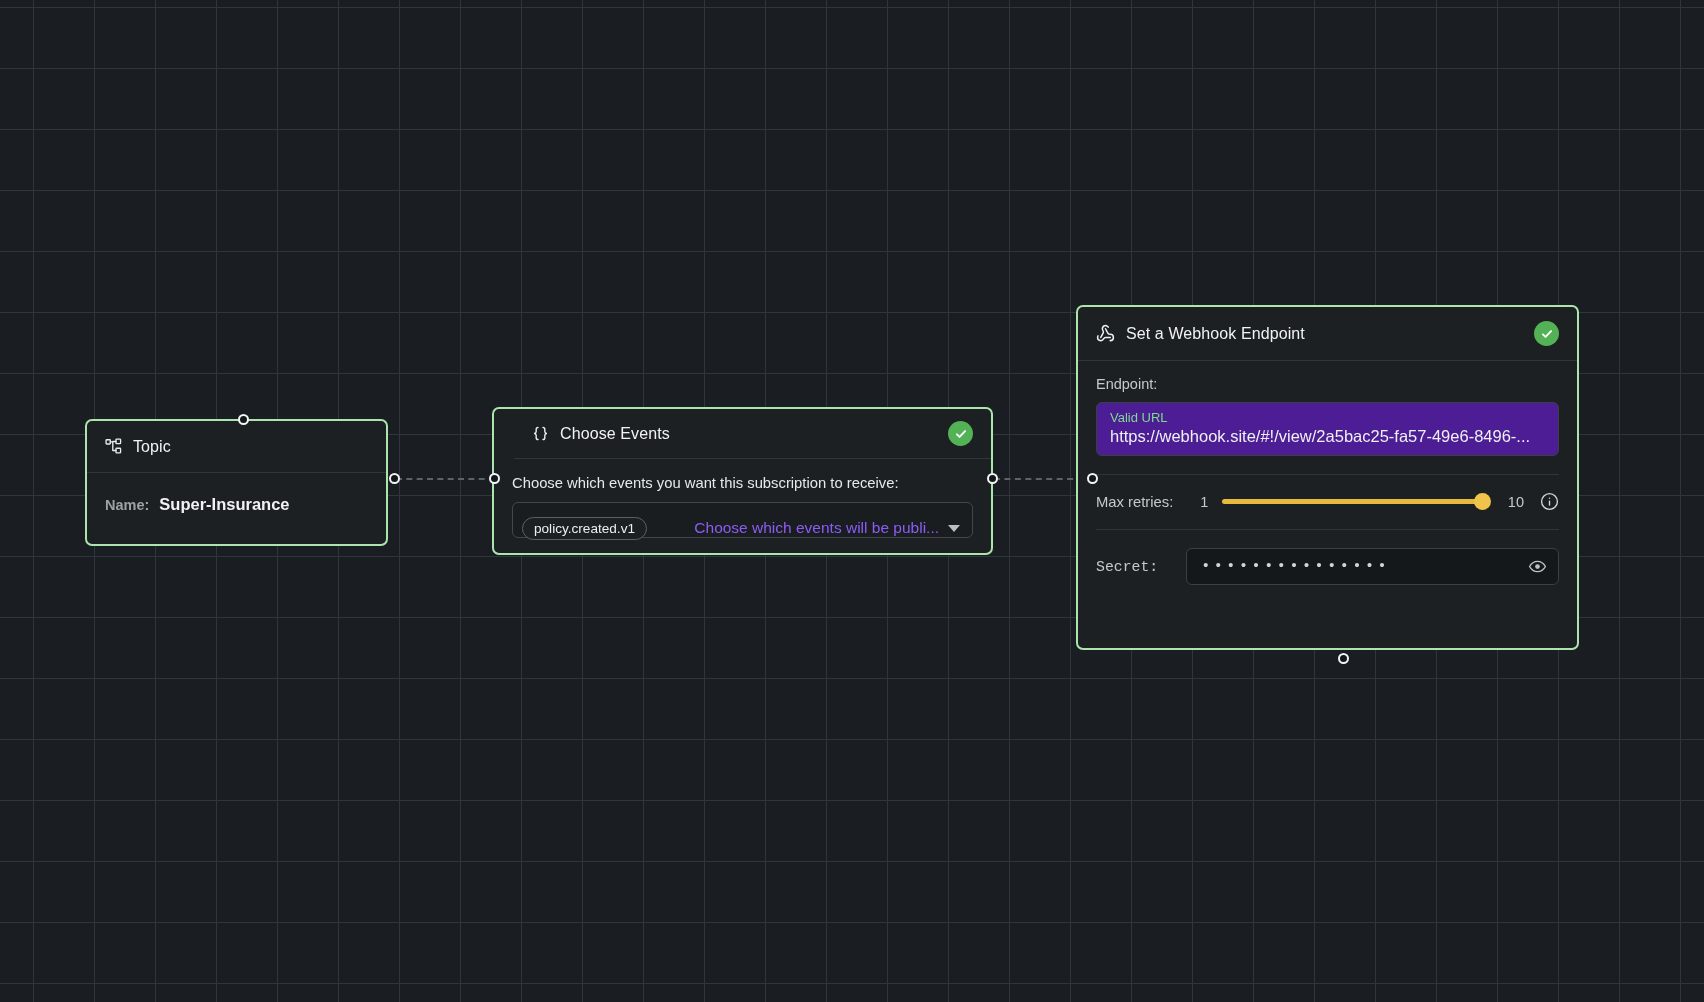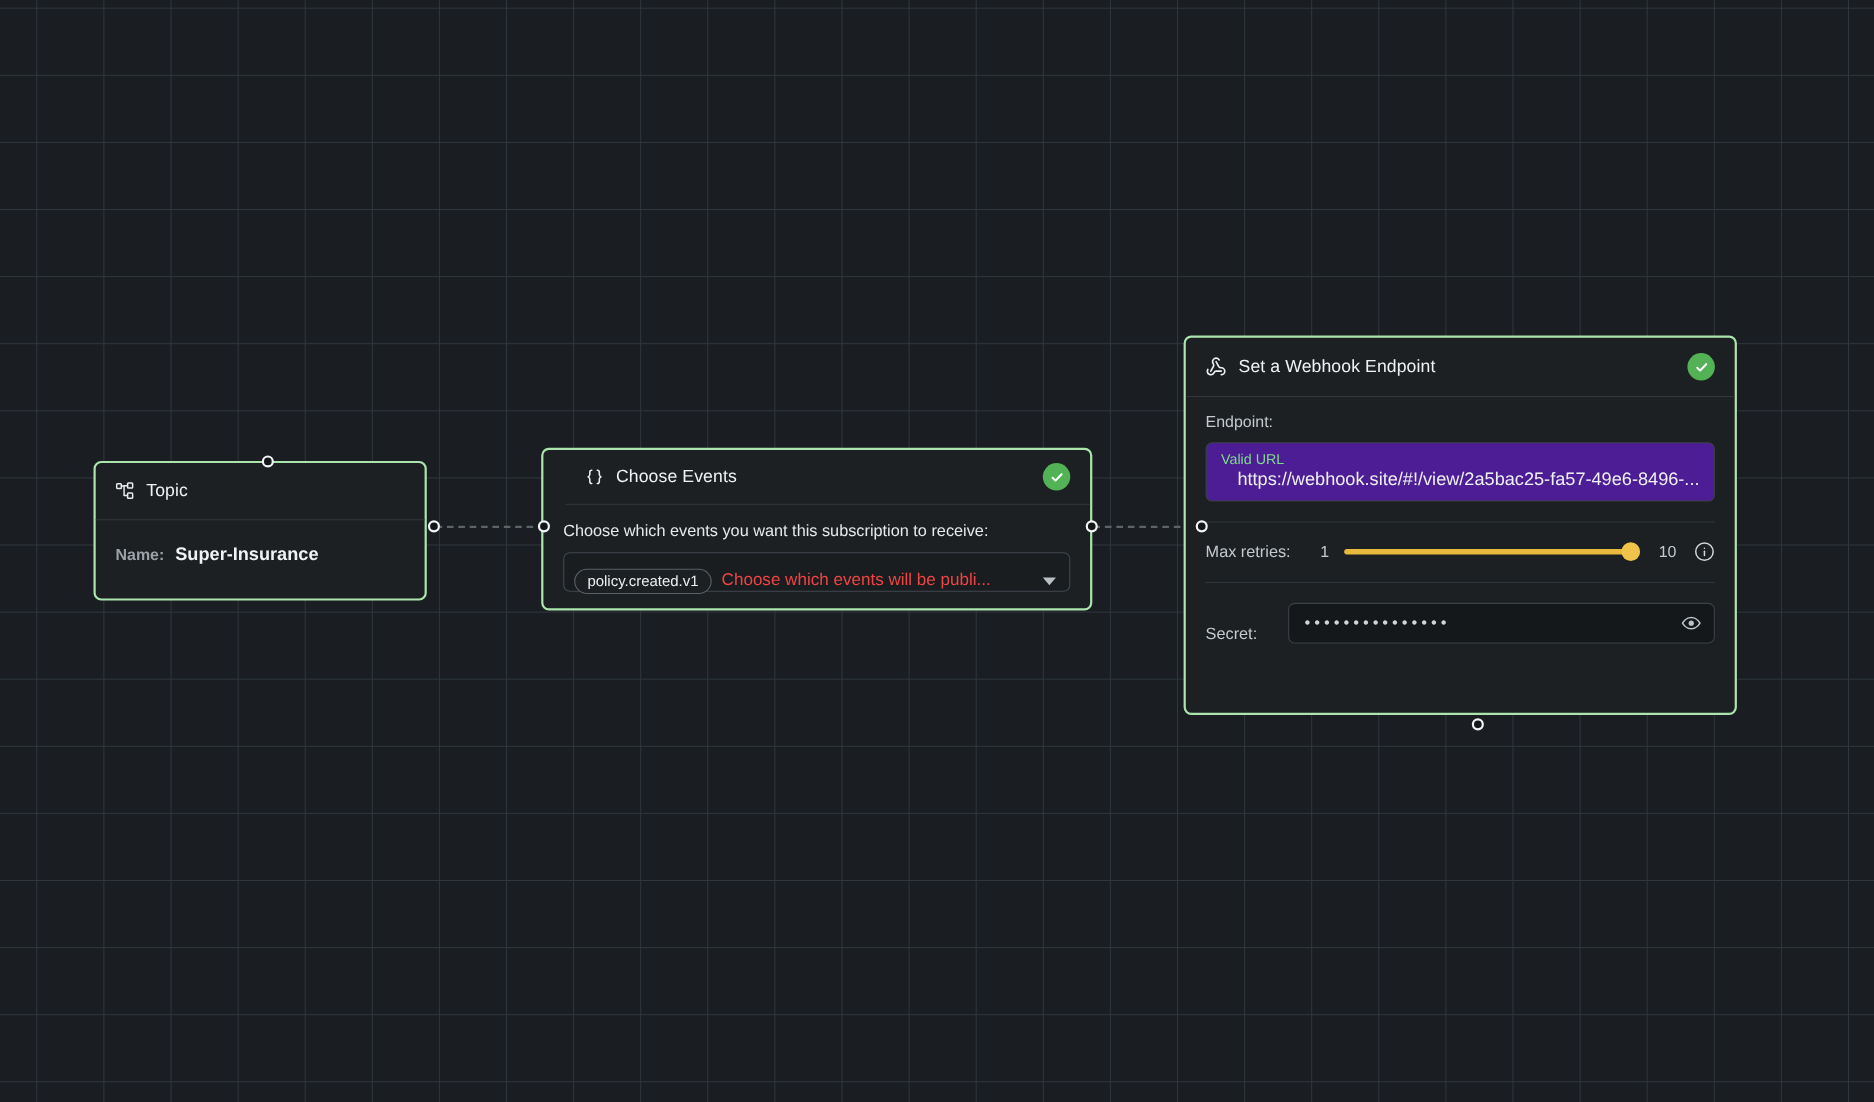--- a/index.html
+++ b/index.html
@@ -111,23 +111,24 @@
     color: #eceeef;
     border: 1px solid #5a6166;
     border-radius: 13px;
     padding: 3px 11px;
     white-space: nowrap;
     background: #1d2023;
   }
   .select-placeholder {
     flex: 1;
     font-size: 15.5px;
-    color: #ef4444;
+    color: #8b5cf6;
     white-space: nowrap;
     overflow: hidden;
+    text-align: right;
   }
   .caret {
     width: 0; height: 0;
     border-left: 6px solid transparent;
     border-right: 6px solid transparent;
     border-top: 7px solid #b9bfc3;
     margin-right: 2px;
     flex-shrink: 0;
   }
 
@@ -150,21 +151,20 @@
   .url-valid {
     font-size: 13px;
     color: #7ddb8a;
     margin-bottom: 2px;
   }
   .url-text {
     font-size: 16.5px;
     color: #eef0f1;
     white-space: nowrap;
     overflow: hidden;
-    text-align: right;
   }
 
   .hr { height: 1px; background: #2e3539; margin: 18px 0 0; }
 
   .retries-row {
     display: flex;
     align-items: center;
     gap: 0;
     padding: 17px 0 18px;
   }
@@ -190,22 +190,23 @@
     position: absolute;
     right: -1px;
     width: 17px; height: 17px;
     border-radius: 50%;
     background: #f0c44a;
   }
   .info-icon { margin-left: 16px; flex-shrink: 0; }
 
   .secret-row {
     display: flex;
-    align-items: flex-end;
+    align-items: center;
     gap: 0;
+    font-family: Liberation Mono, monospace;
   }
   .secret-label { font-size: 14.8px; color: #c3c9cd; white-space: nowrap; }
   .secret-input {
     margin-left: 28px;
     flex: 1;
     height: 37px;
     background: #15181a;
     border: 1px solid #3a4145;
     border-radius: 6px;
     display: flex;

